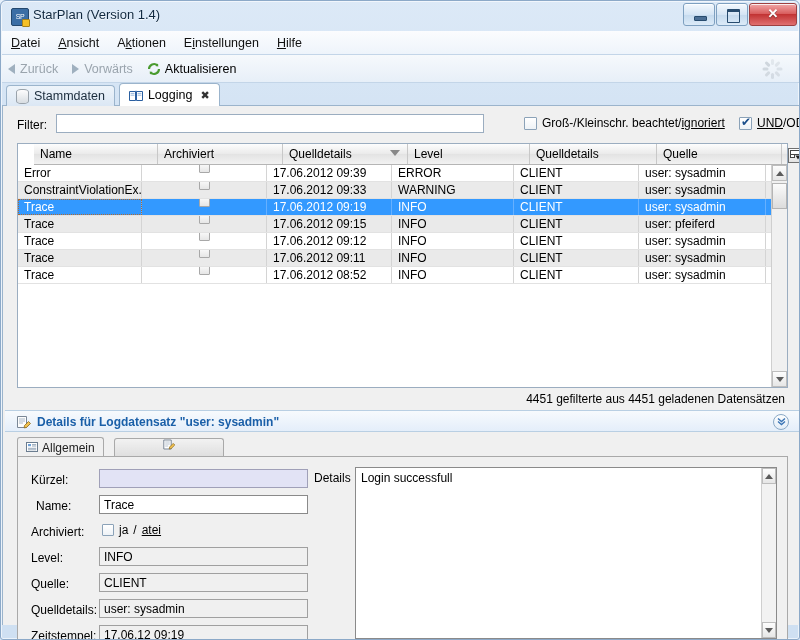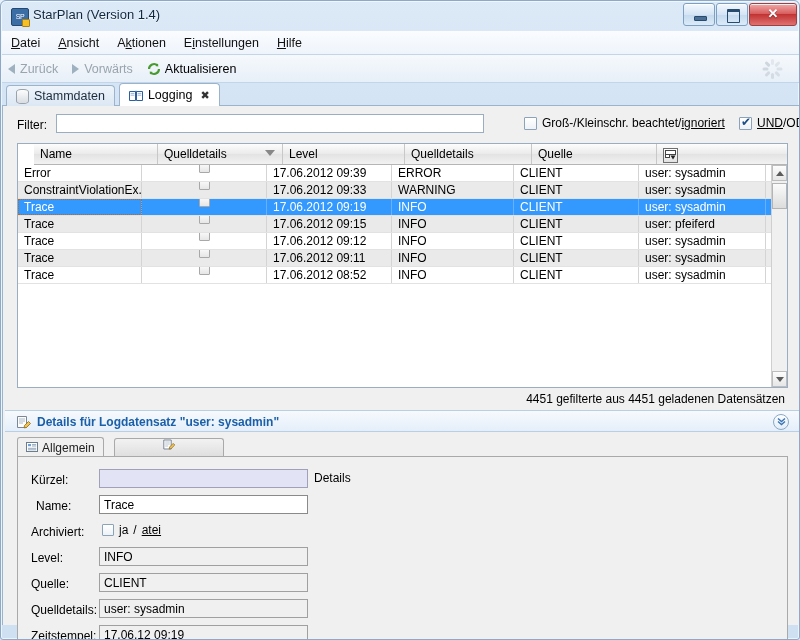--- a/index.html
+++ b/index.html
@@ -391,20 +391,21 @@
       </div>
       <div class="chk-wrap" style="left:736px; top:4px;">
         <span class="chkbox checked"></span>
         <span><span class="und-u">UND</span><span>/ODER</span></span>
       </div>
     </div>
 
     <div class="tablebox">
       <div class="thead" id="thead">
               <div class="th" style="flex: 0 0 124px;"><span>Name</span></div>
+              <div class="th" style="flex: 0 0 125px;"><span>Archiviert</span></div>
               <div class="th" style="flex: 0 0 125px;"><span>Quelldetails</span><span class="sortmark">
                   <i></i>
                 </span></div>
               <div class="th" style="flex: 0 0 122px;"><span>Level</span></div>
               <div class="th" style="flex: 0 0 127px;"><span>Quelldetails</span></div>
               <div class="th" style="flex: 0 0 125px;"><span>Quelle</span></div>
               <div class="th th-corner">
                 <span class="colbtn"><svg width="13" height="13" viewBox="0 0 13 13">
                     <rect x="1.5" y="1.5" width="10" height="4" fill="#fff" stroke="#444"></rect>
                     <rect x="1.5" y="5.5" width="4" height="3" fill="#fff" stroke="#444"></rect>
@@ -557,18 +558,29 @@
       <div class="flabel" style="left:13px; top:120px;">Quelle:</div>
       <div class="ffield" style="left:81px; top:116px; width:209px;">CLIENT</div>
 
       <div class="flabel" style="left:13px; top:146px;">Quelldetails:</div>
       <div class="ffield" style="left:81px; top:142px; width:209px;">user: sysadmin</div>
 
       <div class="flabel" style="left:13px; top:172px;">Zeitstempel:</div>
       <div class="ffield" style="left:81px; top:168px; width:209px;">17.06.12 09:19</div>
 
       <div style="position:absolute; left:296px; top:14px; font-size:12px;">Details</div>
+      <div style="position:absolute; left:337px; top:10px; width:422px; height:172px; border:1px solid #8a8a8a; background:#fff; box-sizing:border-box;">
+        <div style="position:absolute; left:5px; top:3px; font-size:12px; color:#000;">Login successfull</div>
+        <div class="dsb">
+          <div class="vsb-btn up" style="width:14px;">
+                  <span class="arr-up"></span>
+                </div>
+          <div class="vsb-btn down" style="width:14px;">
+                  <span class="arr-dn"></span>
+                </div>
+        </div>
+      </div>
     </div>
 
    </div>
   </div>
  </div>
 </div>
 
 </body></html>

